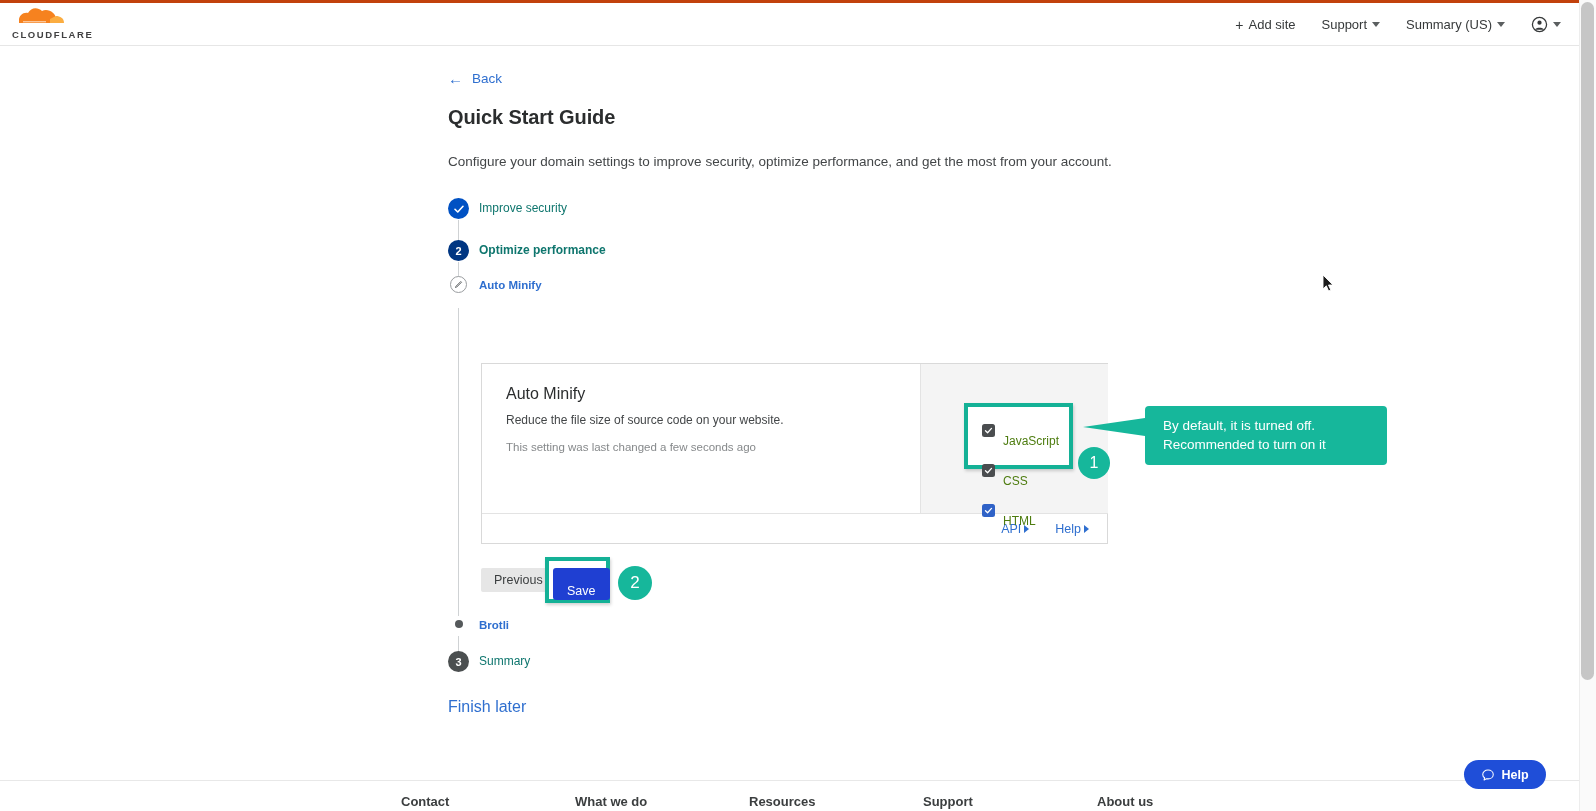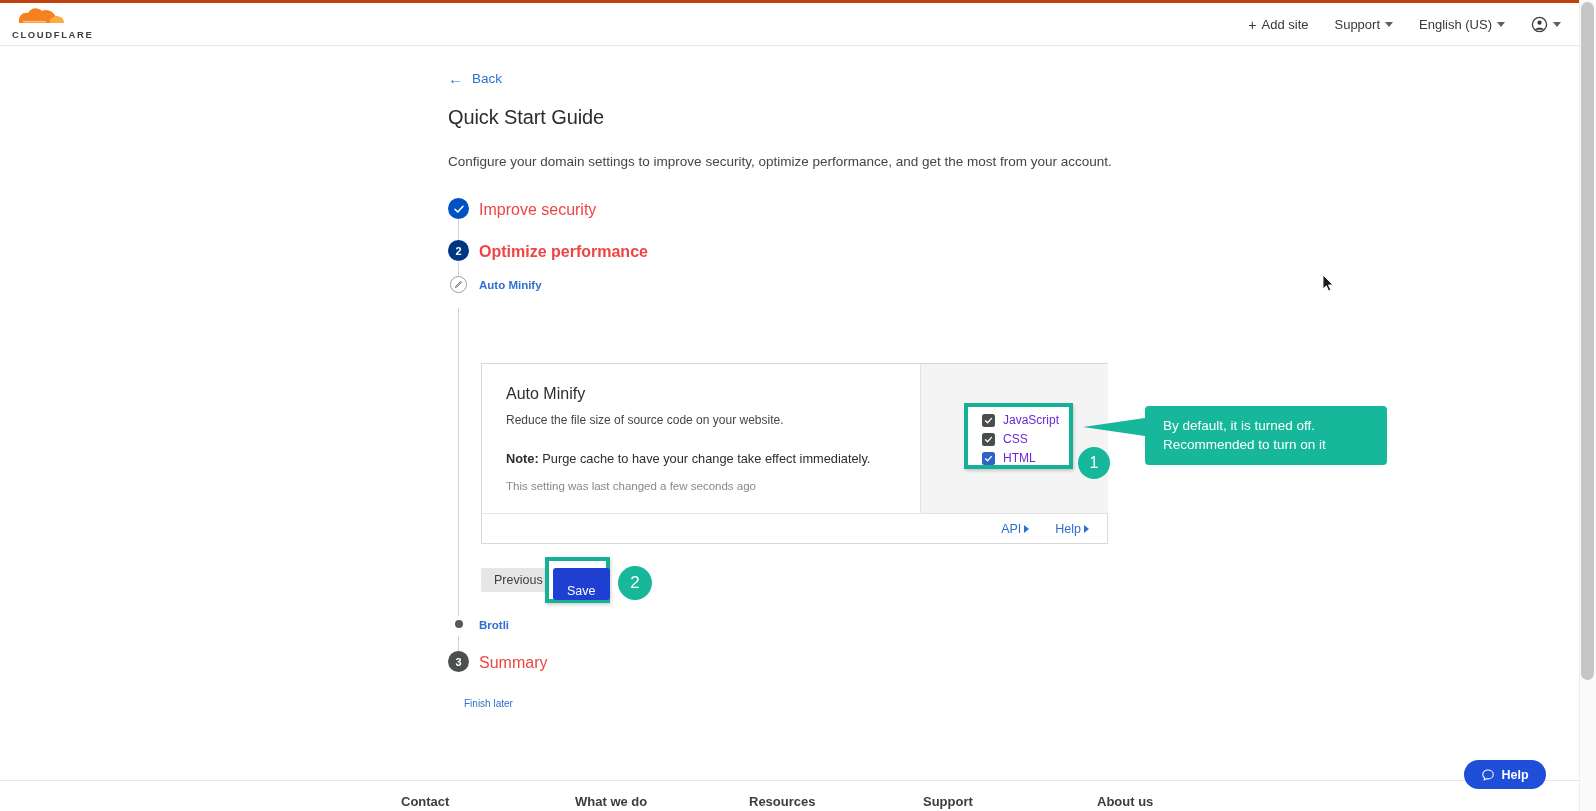--- a/index.html
+++ b/index.html
@@ -97,21 +97,21 @@
     color: #2f6fcf;
     font-size: 13.5px;
     cursor: pointer;
   }
   .back-arrow { font-size: 15px; line-height: 1; color: #2f6fcf; }
 
   .page-title {
     position: absolute;
     left: 448px; top: 60px;
     font-size: 20px;
-    font-weight: normal;
+    font-weight: bold;
     color: #2b2d2e;
     letter-spacing: -0.1px;
   }
   .page-subtitle {
     position: absolute;
     left: 448px; top: 108px;
     font-size: 13.5px;
     color: #434648;
   }
 
@@ -144,21 +144,21 @@
     justify-content: center;
     z-index: 3;
   }
   .step-dot {
     position: absolute;
     width: 8px; height: 8px;
     border-radius: 50%;
     background: #55595b;
     z-index: 3;
   }
-  .step-label { position: absolute; font-size: 16px; color: #ef4444; }
+  .step-label { position: absolute; font-size: 12px; color: #0f766e; }
   .step-label.bold { font-weight: bold; }
   .step-sublabel {
     position: absolute;
     font-size: 11.5px;
     font-weight: bold;
     color: #2f6fcf;
     cursor: pointer;
   }
   .rail {
     position: absolute;
@@ -253,21 +253,21 @@
   }
   .cb-box {
     width: 13px; height: 13px;
     border-radius: 2.5px;
     display: flex;
     align-items: center;
     justify-content: center;
     flex: none;
   }
   .cb-box svg { display: block; }
-  .cb-text { font-size: 12px; color: #6d28d9; white-space: nowrap; }
+  .cb-text { font-size: 12px; color: #4d7c0f; white-space: nowrap; margin-top: 21px; }
 
   
   .badge {
     position: absolute;
     border-radius: 50%;
     background: #16b79b;
     color: #fff;
     display: flex;
     align-items: center;
     justify-content: center;
@@ -331,22 +331,22 @@
     border-radius: 3px;
     font-family: "Liberation Sans", sans-serif;
     font-size: 12.5px;
     color: #fff;
     cursor: pointer;
     z-index: 5;
   }
 
   .finish-later {
     position: absolute;
-    left: 464px; top: 652px;
-    font-size: 10px;
+    left: 448px; top: 652px;
+    font-size: 16px;
     color: #2f6fcf;
     cursor: pointer;
   }
 
   
   .footer {
     position: absolute;
     left: 0; top: 780px;
     width: 1579px;
     height: 36px;
@@ -432,21 +432,21 @@
     <div class="nav">
       <div class="nav-item">
         <span class="plus-sign">+</span>
         <span>Add site</span>
       </div>
       <div class="nav-item">
         <span>Support</span>
         <span class="caret"></span>
       </div>
       <div class="nav-item">
-        <span>English (US)</span>
+        <span>Summary (US)</span>
         <span class="caret"></span>
       </div>
       <div class="nav-item">
         <span class="avatar-icon">
           <svg width="17" height="17" viewBox="0 0 24 24">
             <circle cx="12" cy="12" r="10" fill="none" stroke="#36393a" stroke-width="1.8"></circle>
             <circle cx="12" cy="9.4" r="3" fill="#36393a"></circle>
             <path d="M5.8 19.3 C7 15.8 17 15.8 18.2 19.3" fill="#36393a"></path>
           </svg>
         </span>
@@ -504,23 +504,20 @@
         <div class="step-circle pending" style="left:0; top:455px;">3</div>
         <div class="step-label" style="left:31px; top:458px;">Summary</div>
       </div>
     </div>
 
     <div class="card">
 
       <div class="card-body">
         <div class="card-title">Auto Minify</div>
         <div class="card-desc">Reduce the file size of source code on your website.</div>
-        <div class="card-note">
-          <b>Note:</b><span> Purge cache to have your change take effect immediately.</span>
-        </div>
         <div class="card-meta">This setting was last changed a few seconds ago</div>
       </div>
 
       <div class="card-right"></div>
 
       <div class="card-footer">
         <div class="footer-link">
           <span>API</span>
           <span class="tri-right"></span>
         </div>

